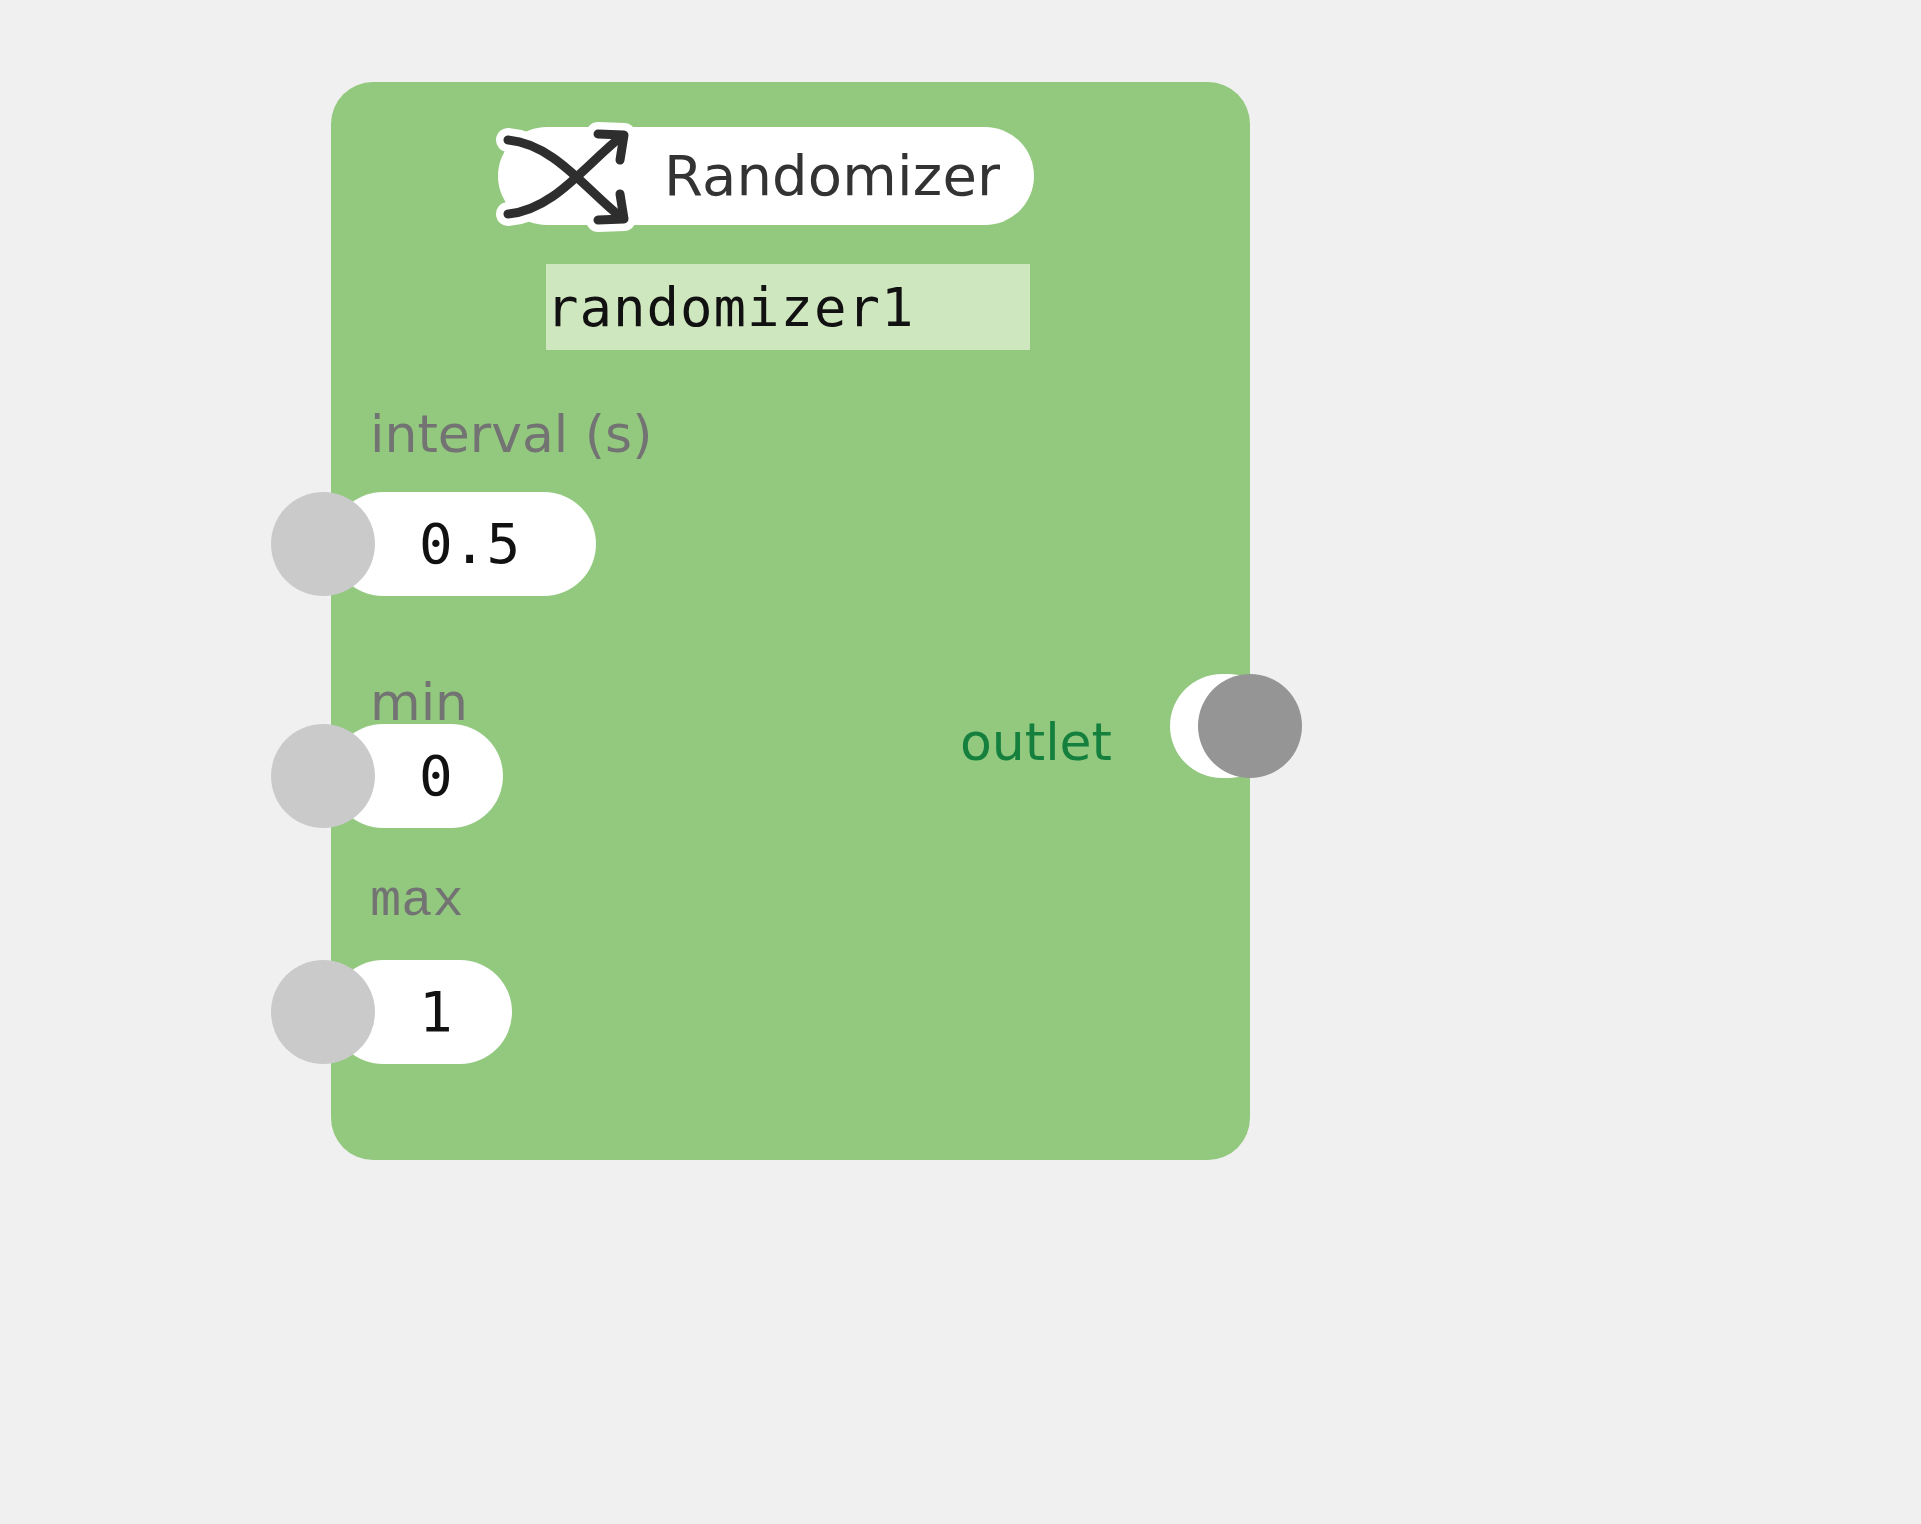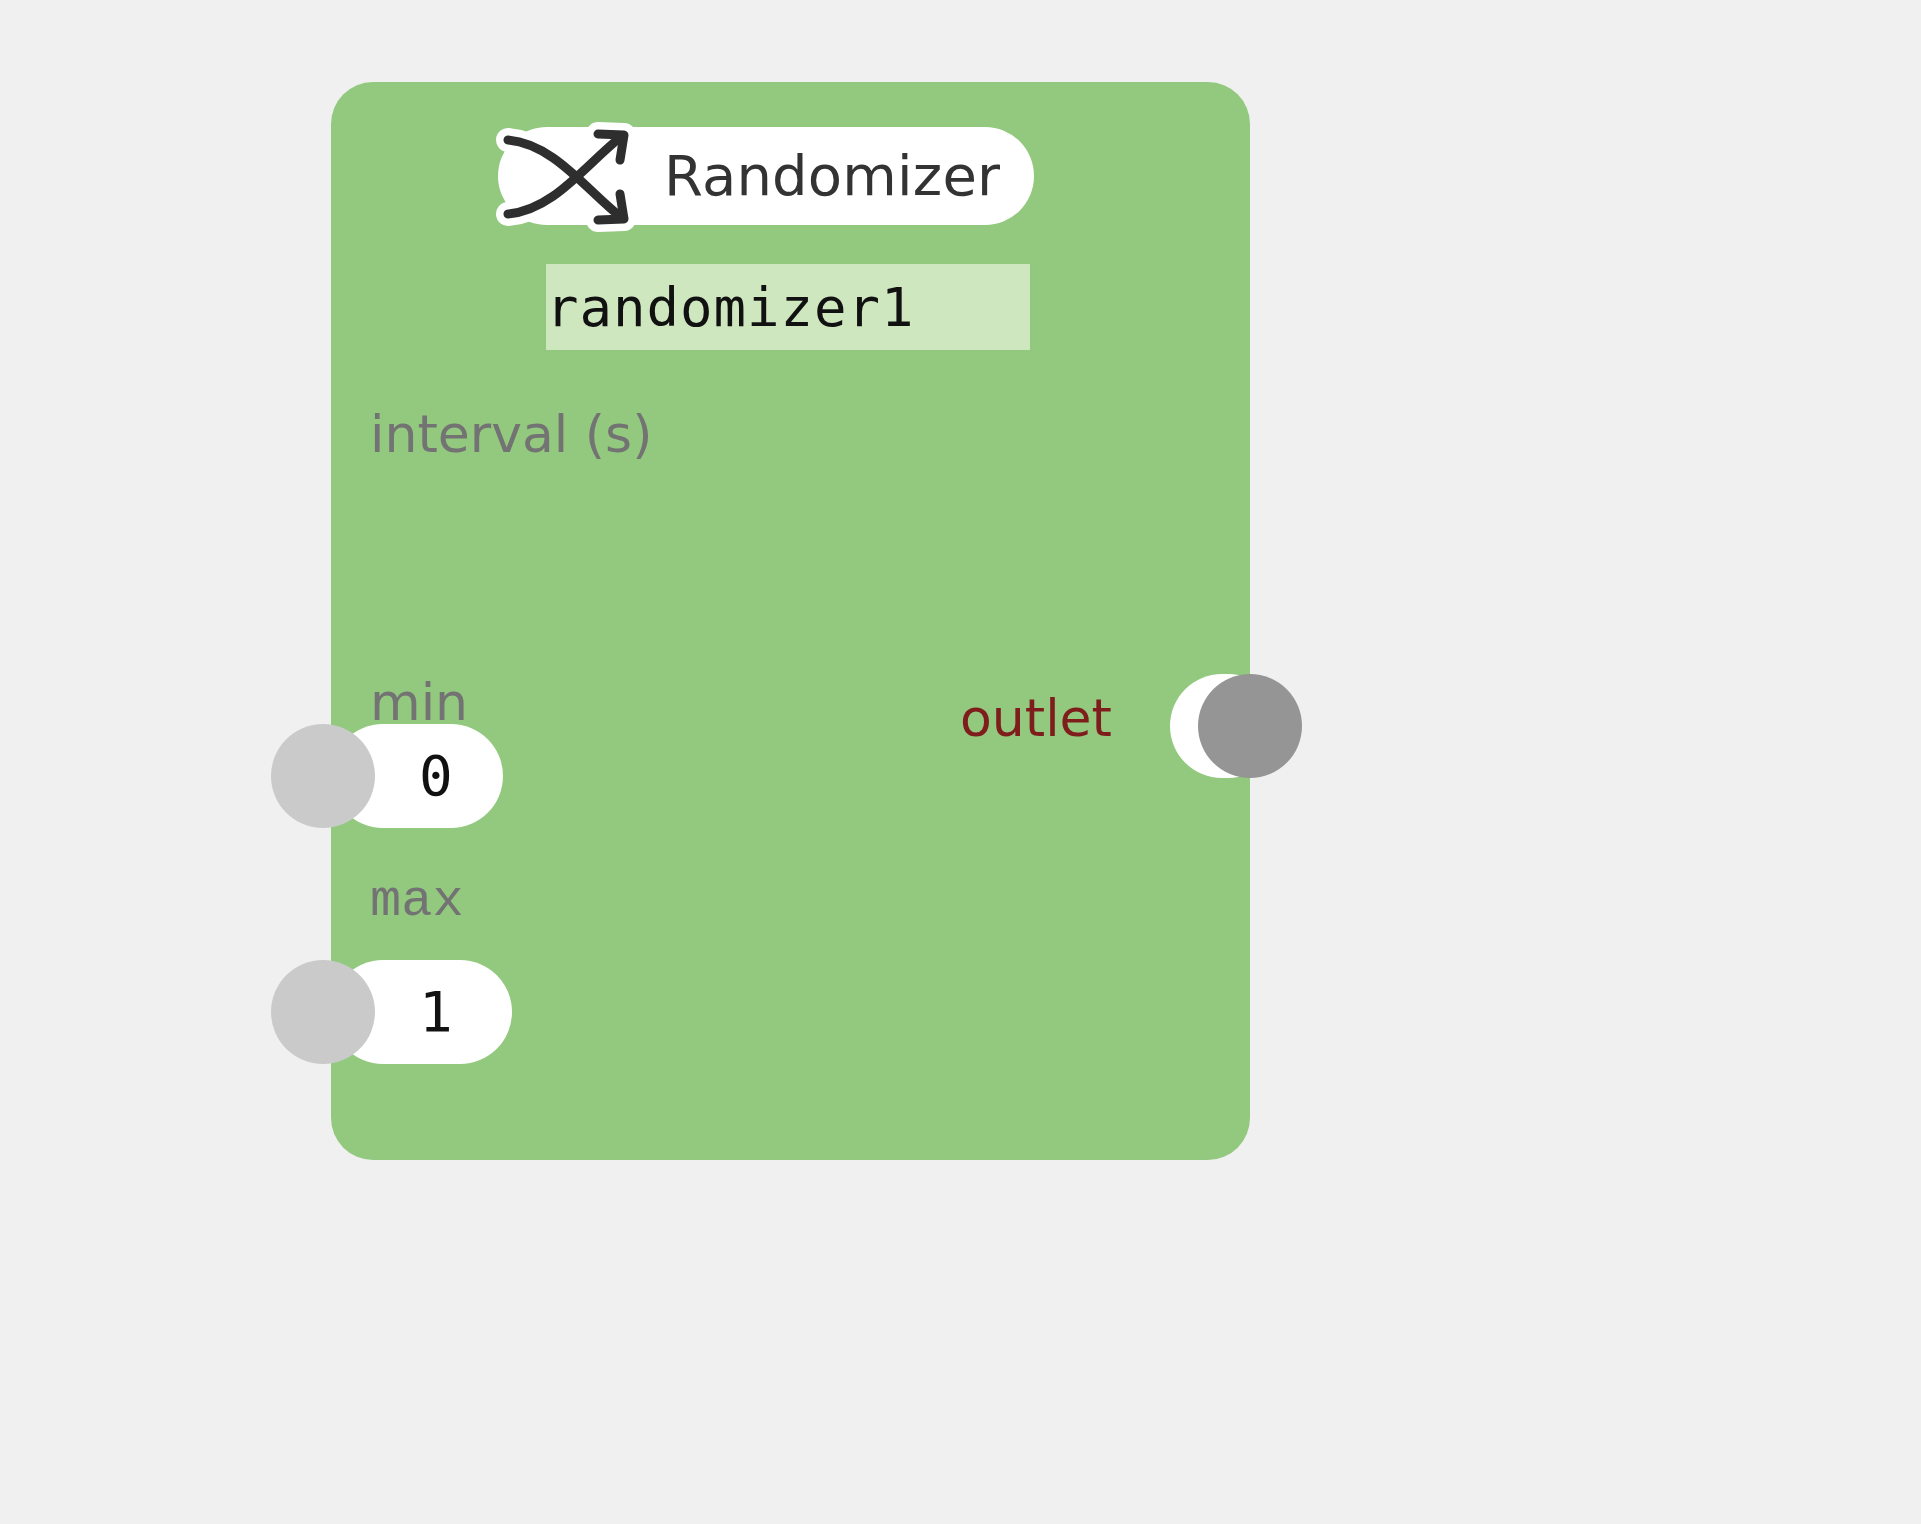--- a/index.html
+++ b/index.html
@@ -131,22 +131,22 @@
   #row-min-label { top: 676px; }
   #row-min-pill  { top: 724px; width: 172px; }
 
   #row-max-label { top: 876px; font-family: Liberation Mono, monospace; }
   #row-max-pill  { top: 960px; width: 181px; }
 
   
   #outlet-label {
     position: absolute;
     left: 960px;
-    top: 692px;
-    color: #7f1d1d;
+    top: 716px;
+    color: #15803d;
     font-size: 52px;
     line-height: 1;
     white-space: nowrap;
     font-family: "DejaVu Sans", sans-serif;
   }
   #outlet-pill {
     position: absolute;
     left: 1170px;
     top: 674px;
     width: 110px;
@@ -188,20 +188,24 @@
       <path d="M104 102 L130 101 L126 76"></path>
       <path d="M104 16 L130 17 L126 42"></path>
     </g>
   </svg>
 
   <div id="name-field">
     <span id="name-text">randomizer1</span>
   </div>
 
   <div class="param-label" id="row-interval-label">interval (s)</div>
+  <div class="param-pill" id="row-interval-pill">
+    <span class="in-port"></span>
+    <span class="param-value">0.5</span>
+  </div>
 
   <div class="param-label" id="row-min-label">min</div>
   <div class="param-pill" id="row-min-pill">
     <span class="in-port"></span>
     <span class="param-value">0</span>
   </div>
 
   <div class="param-label" id="row-max-label">max</div>
   <div class="param-pill" id="row-max-pill">
     <span class="in-port"></span>

